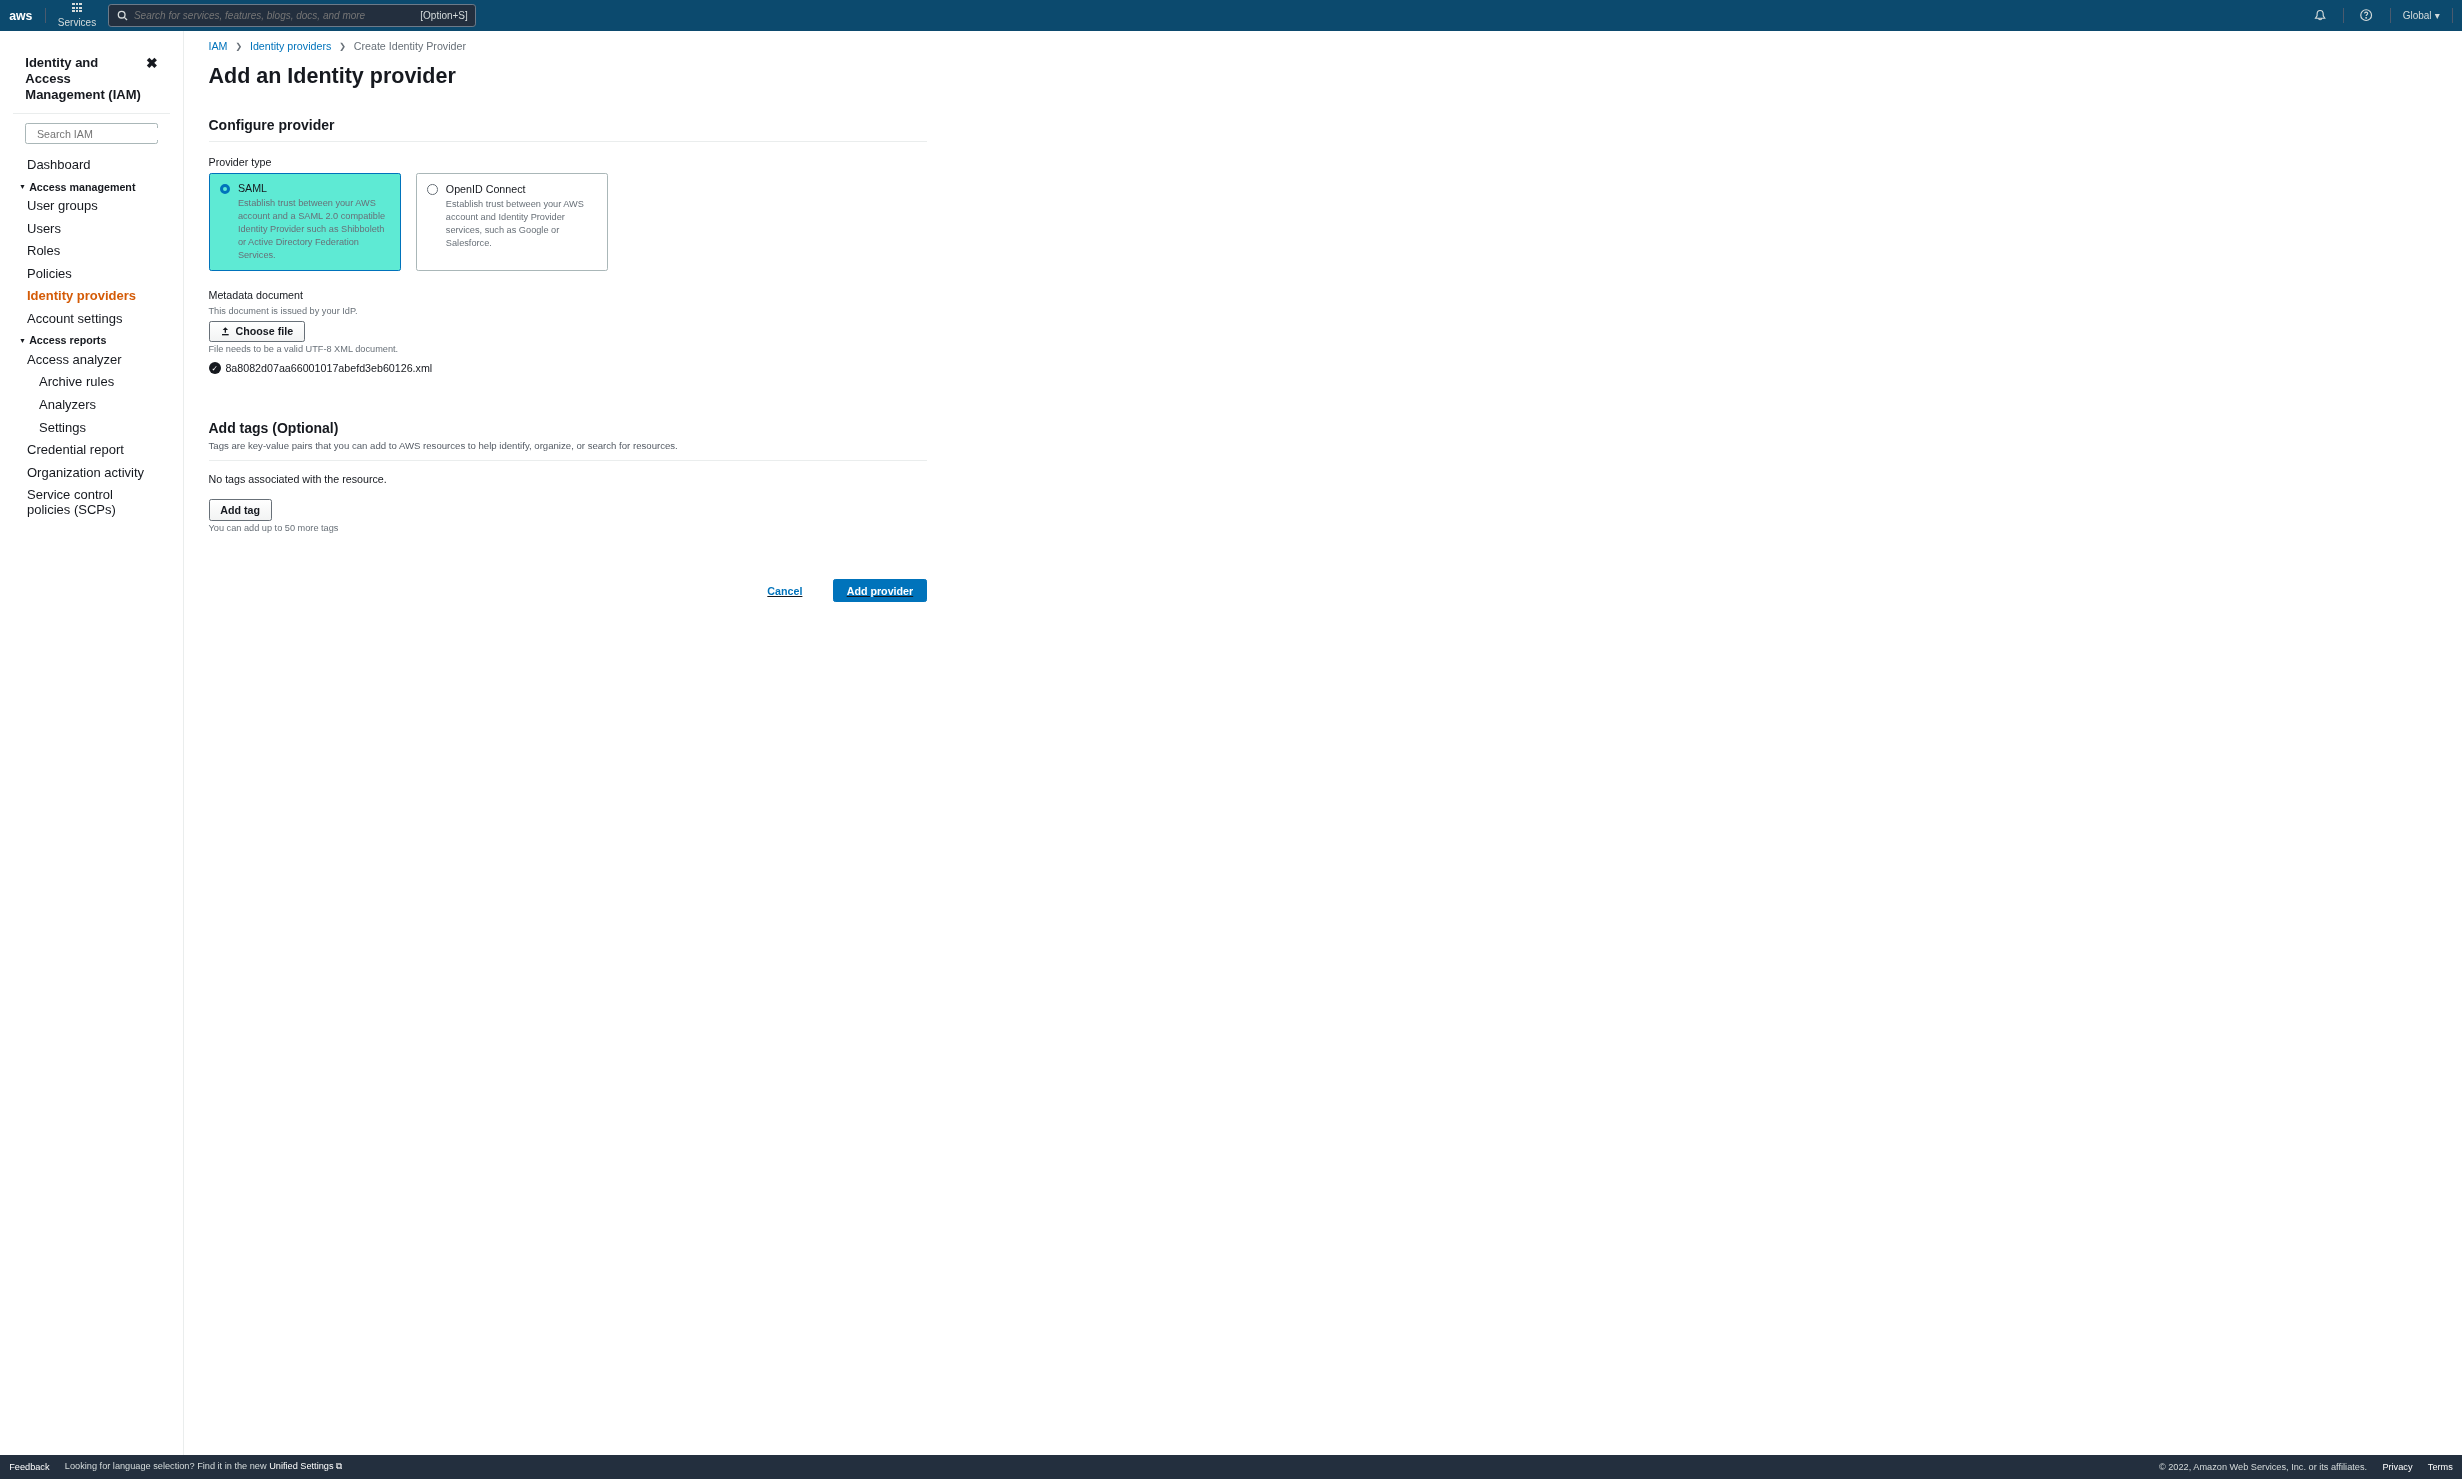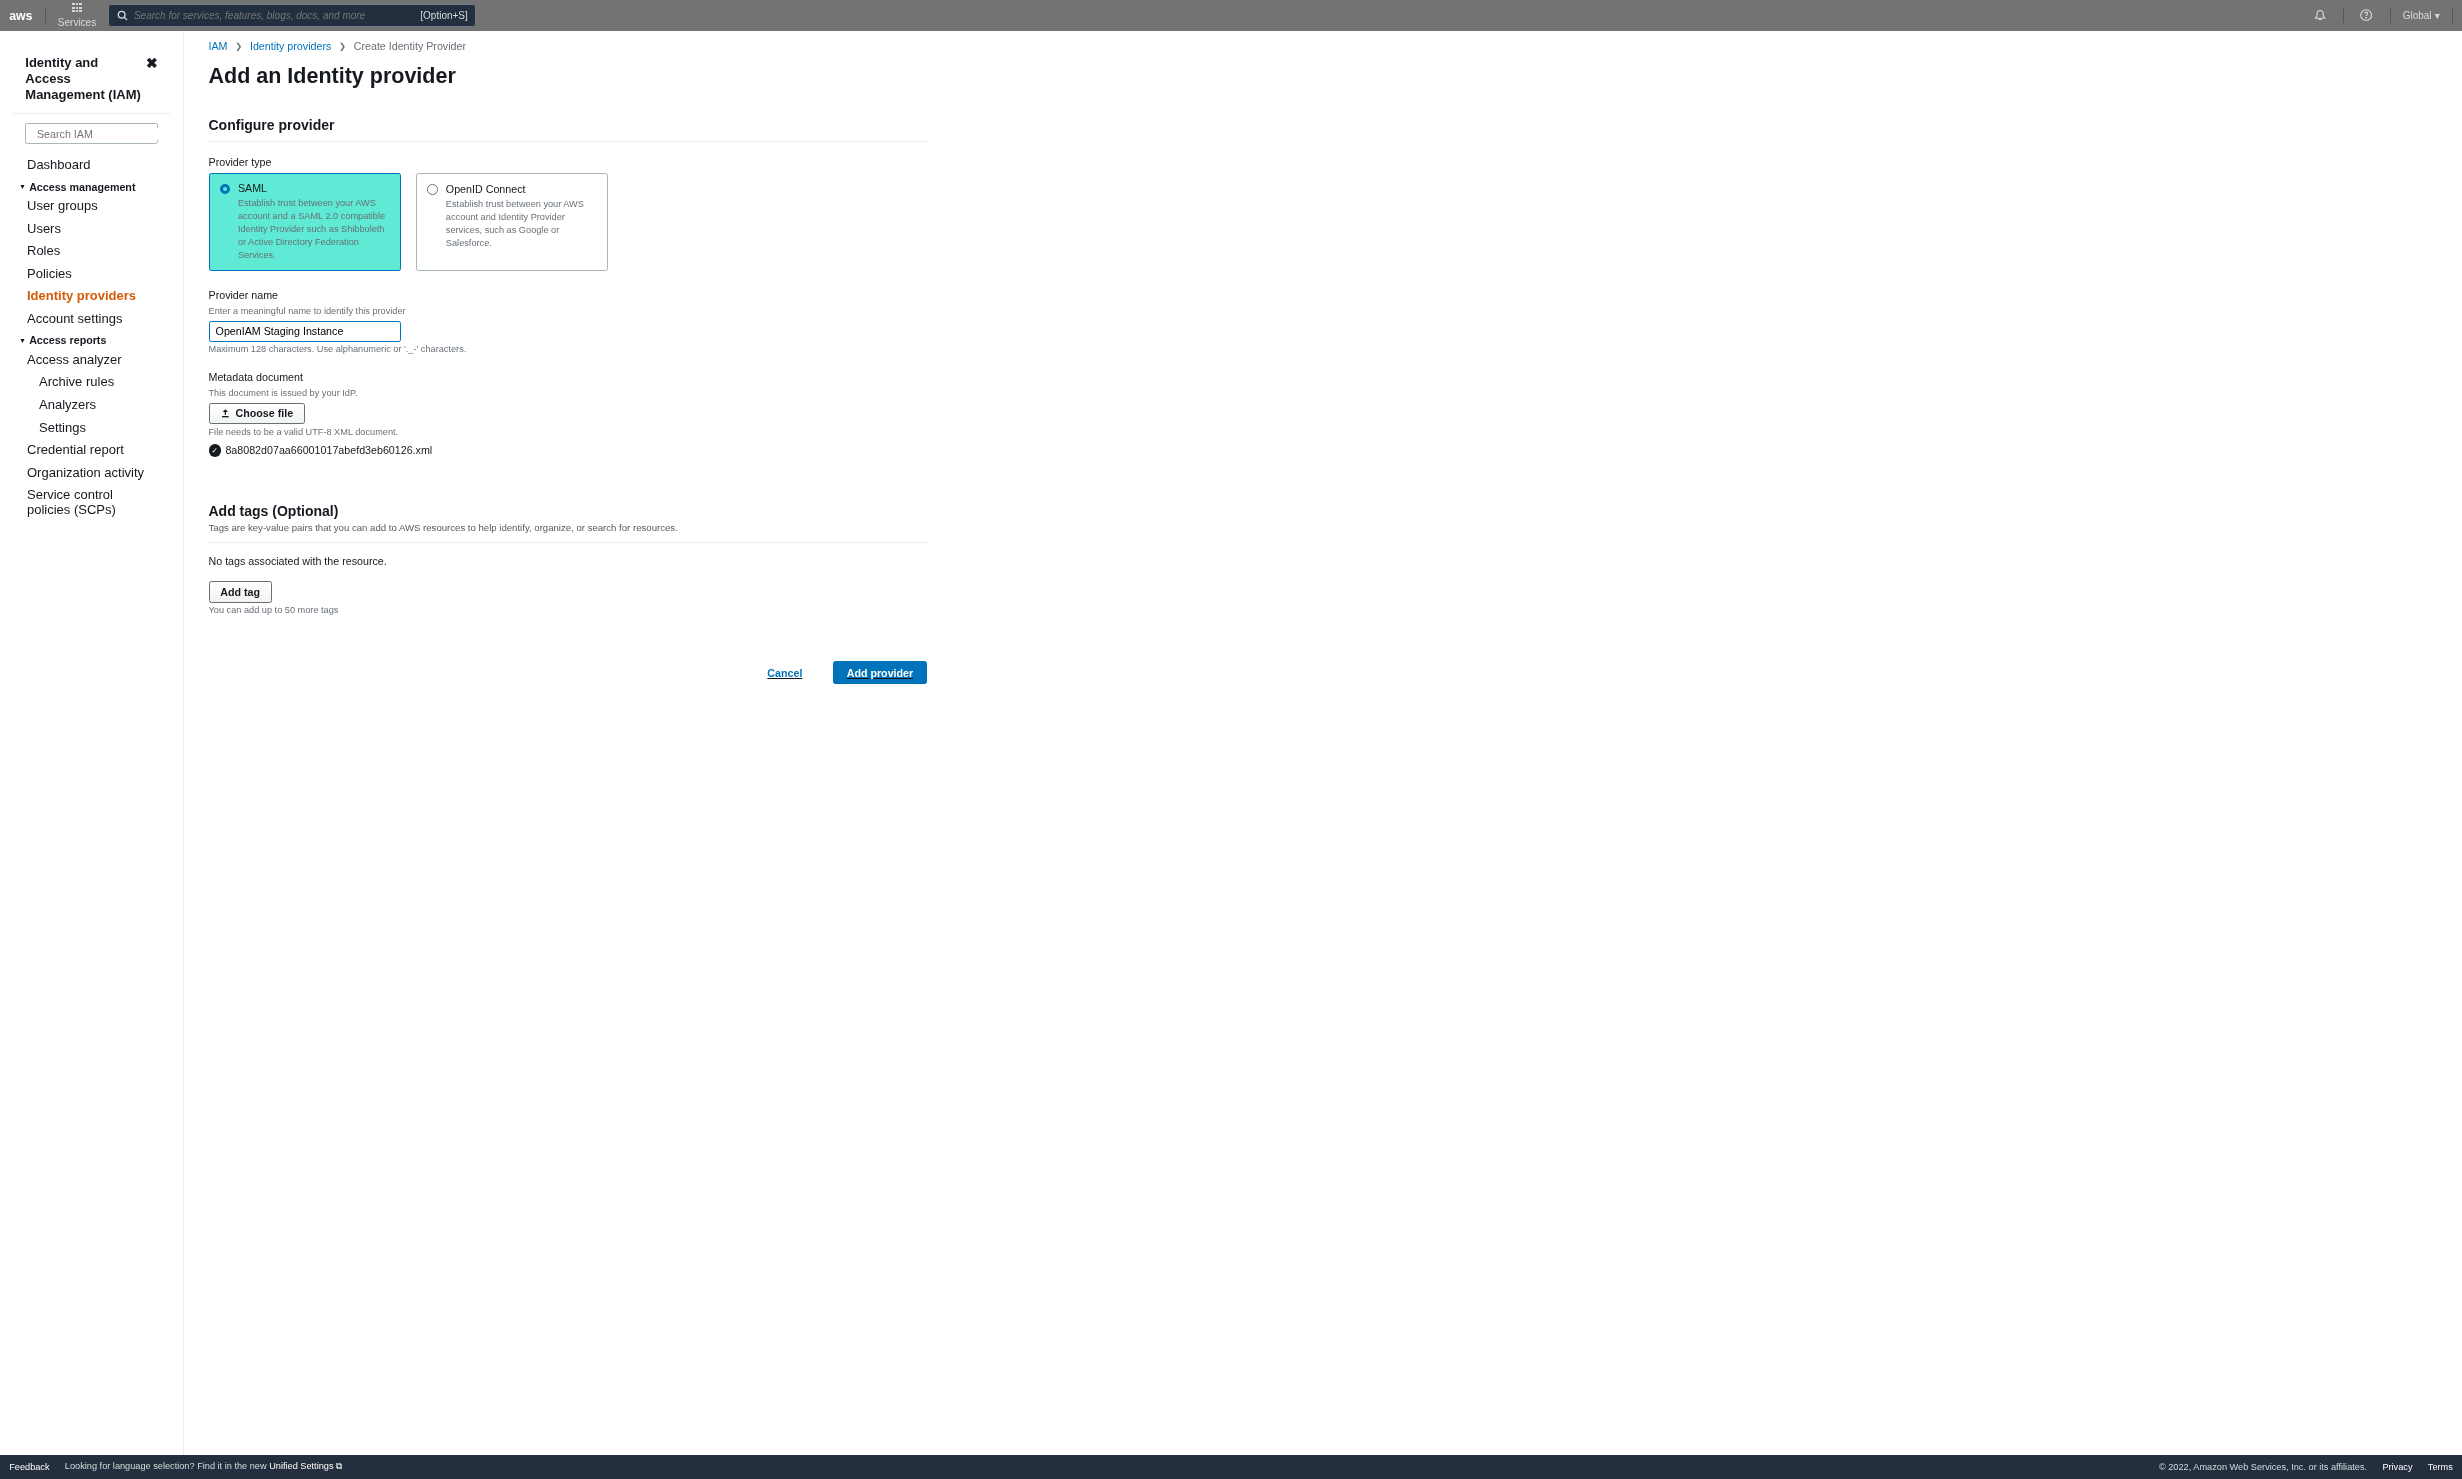--- a/index.html
+++ b/index.html
@@ -1,19 +1,19 @@
 <!DOCTYPE html>
 <html style="font-size:12.3px"><head>
 <meta charset="utf-8">
 <style>
 * { box-sizing: border-box; margin: 0; padding: 0; }
 body { font-family: "Amazon Ember", "Helvetica Neue", Arial, sans-serif; font-size: 10.7px; color: #16191f; background: #fff; }
 
 
-.top-nav { background: #737373; height: 31px; display: flex; align-items: center; padding: 0 9.2px; color: #fff; gap: 12.3px; }
+.top-nav { background: #0c4a6e; height: 31px; display: flex; align-items: center; padding: 0 9.2px; color: #fff; gap: 12.3px; }
 .aws-logo { font-weight: bold; font-size: 12.3px; color: #fff; display: flex; align-items: center; gap: 3.1px; }
 .services-btn { display: flex; align-items: center; gap: 4.6px; color: #d5dbdb; font-size: 10px; cursor: pointer; flex-direction: column; }
 .grid-icon { display: inline-grid; grid-template-columns: repeat(3,2.3px); grid-template-rows: repeat(3,2.3px); gap: 1.1px; }
 .grid-icon span { background: #d5dbdb; width: 2.3px; height: 2.3px; }
 .nav-divider { width: 0.8px; height: 15.3px; background: #4a5a6e; }
 .search-wrap { flex: 0 0 auto; position: relative; display: flex; align-items: center; background: #232f3e; border: 0.8px solid #6c7a89; border-radius: 3.1px; height: 23px; padding: 0 7.7px; width: 368px; }
 .search-wrap .mag { color: #d5dbdb; margin-right: 6.1px; }
 .search-wrap input { background: transparent; border: none; outline: none; color: #d5dbdb; font-style: italic; font-size: 10px; flex: 1; }
 .search-wrap .kbd { color: #d5dbdb; font-size: 10px; }
 .nav-spacer { flex: 1; }
@@ -209,26 +209,20 @@
         <div class="tile">
           <div class="radio"></div>
           <div>
             <div class="tile-title">OpenID Connect</div>
             <div class="tile-desc">Establish trust between your AWS account and Identity Provider services, such as Google or Salesforce.</div>
           </div>
         </div>
       </div>
     </div>
 
-    <div class="form-group">
-      <div class="field-label">Provider name</div>
-      <div class="field-hint-above">Enter a meaningful name to identify this provider</div>
-      <input type="text" class="text-input" value="OpenIAM Staging Instance" style="">
-      <div class="field-hint">Maximum 128 characters. Use alphanumeric or '._-' characters.</div>
-    </div>
 
     <div class="form-group">
       <div class="field-label">Metadata document</div>
       <div class="field-hint-above">This document is issued by your IdP.</div>
       <button class="btn">
         <svg width="10.7" height="10.7" viewBox="0 0 16 16" fill="#16191f">
             <path d="M8 2 L4 6 L7 6 L7 10 L9 10 L9 6 L12 6 Z"></path>
             <rect x="3" y="12" width="10" height="2"></rect>
           </svg>
         <span>Choose file</span>

